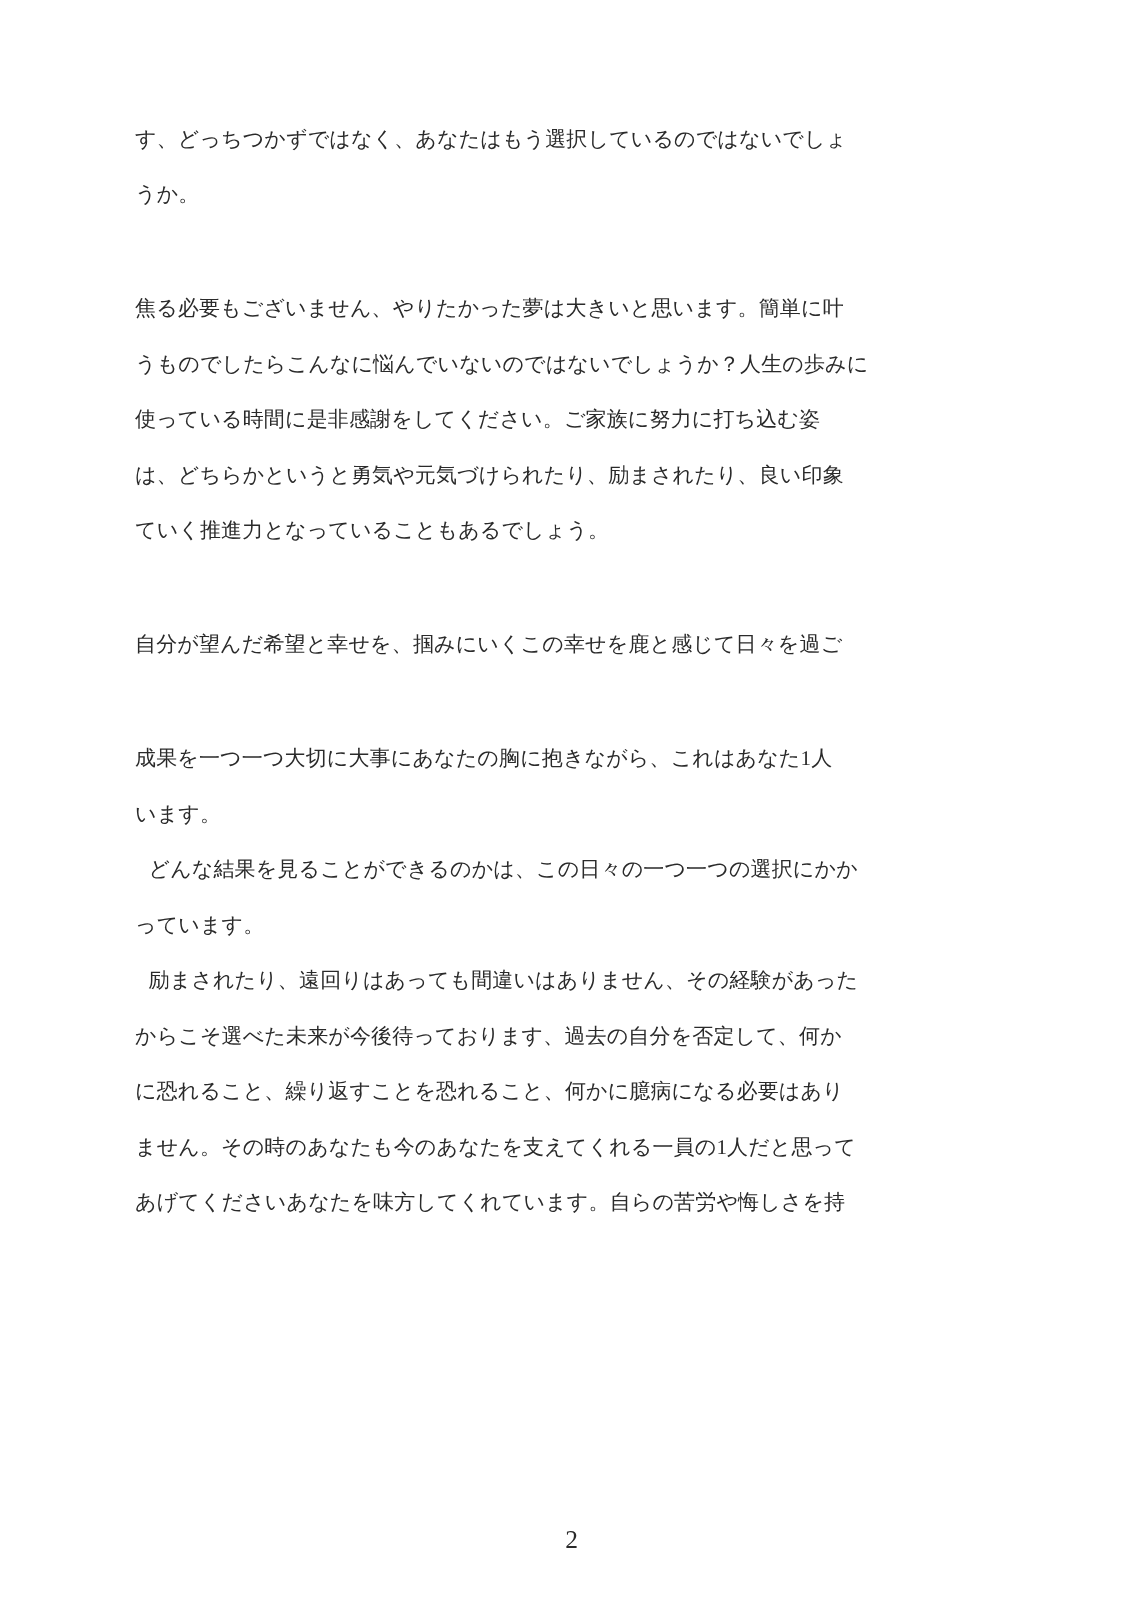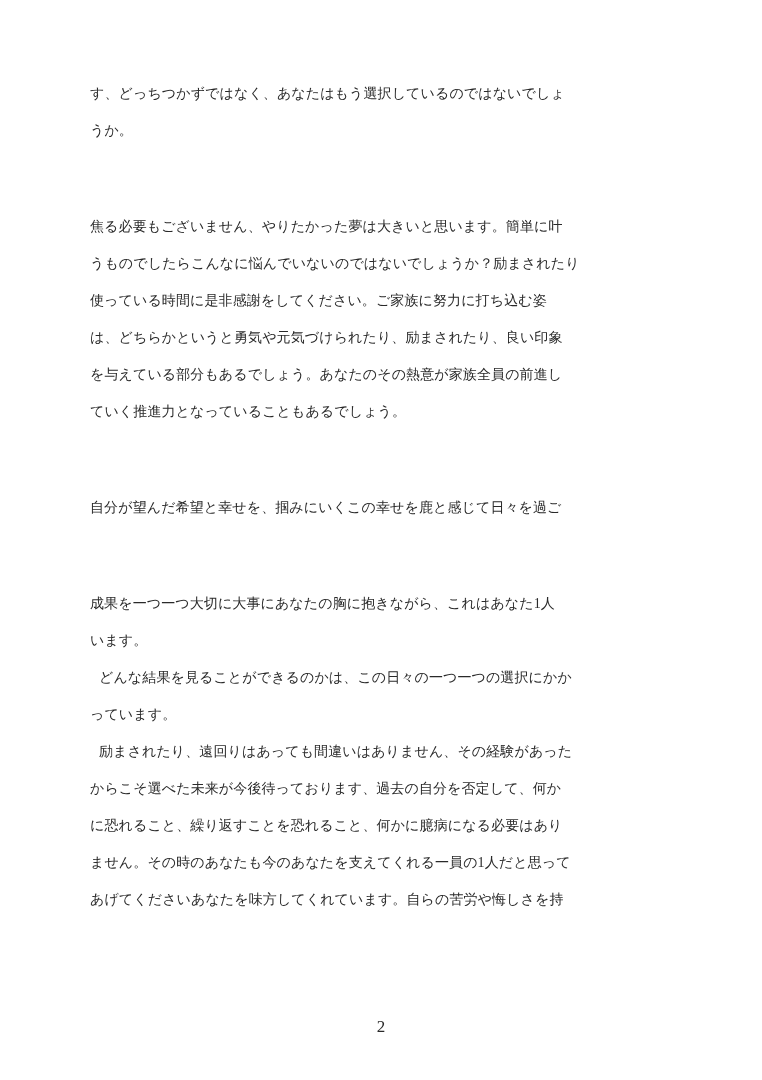--- a/index.html
+++ b/index.html
@@ -21,21 +21,21 @@
     height: 1080px;
     background: var(--page-bg);
   }
   .content {
     position: absolute;
     top: 75px;
     left: 90px;
     right: 76px;
   }
   .para { margin: 0; }
-  .para.gap-before { margin-top: 59px; }
+  .para.gap-before { margin-top: 39px; }
   .line {
     height: 37px;
     line-height: 37px;
     font-size: 14px;
     white-space: nowrap;
     overflow: hidden;
     letter-spacing: 0.1px;
   }
   .para.indent .line:first-child { padding-left: 9px; }
   .footer {
@@ -53,24 +53,23 @@
 <body>
 
 <main class="page">
   <section class="content" id="paragraphs">
       <div class="para">
         <div class="line">す、どっちつかずではなく、あなたはもう選択しているのではないでしょ</div>
         <div class="line">うか。</div>
       </div>
       <div class="para gap-before">
         <div class="line">焦る必要もございません、やりたかった夢は大きいと思います。簡単に叶</div>
-        <div class="line">うものでしたらこんなに悩んでいないのではないでしょうか？励まされたり</div>
+        <div class="line">うものでしたらこんなに悩んでいないのではないでしょうか？人生の歩みに</div>
         <div class="line">使っている時間に是非感謝をしてください。ご家族に努力に打ち込む姿</div>
         <div class="line">は、どちらかというと勇気や元気づけられたり、励まされたり、良い印象</div>
-        <div class="line">を与えている部分もあるでしょう。あなたのその熱意が家族全員の前進し</div>
         <div class="line">ていく推進力となっていることもあるでしょう。</div>
       </div>
       <div class="para gap-before">
         <div class="line">自分が望んだ希望と幸せを、掴みにいくこの幸せを鹿と感じて日々を過ご</div>
       </div>
       <div class="para gap-before">
         <div class="line">成果を一つ一つ大切に大事にあなたの胸に抱きながら、これはあなた1人</div>
         <div class="line">います。</div>
       </div>
       <div class="para indent">

